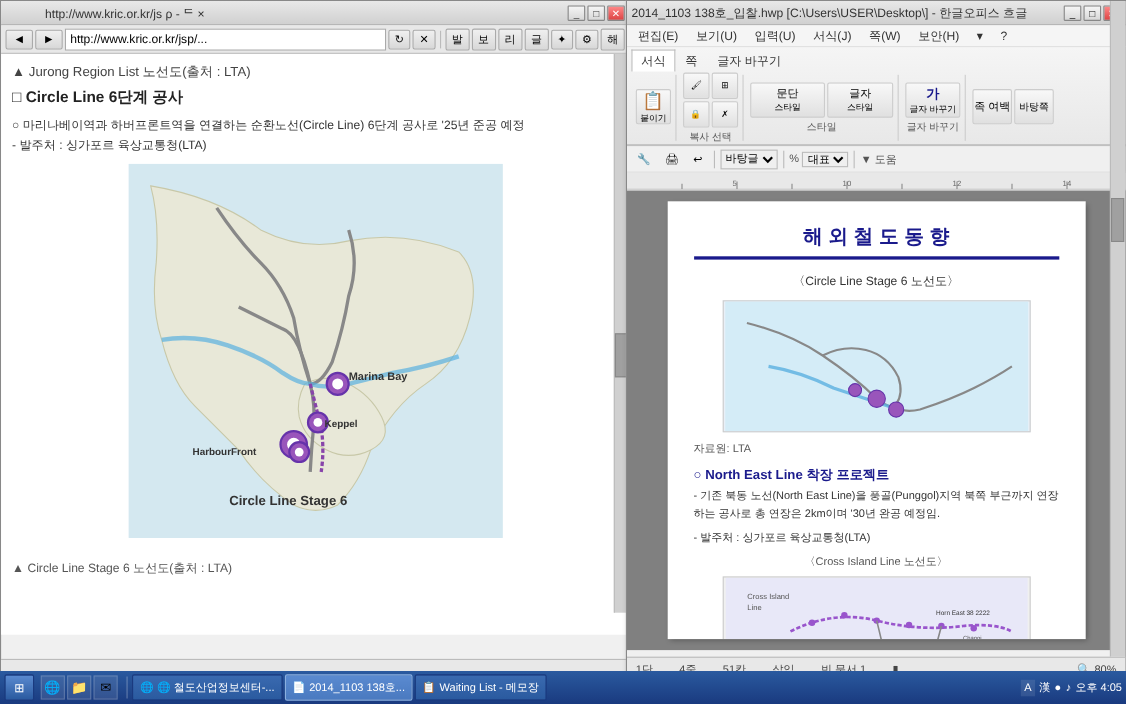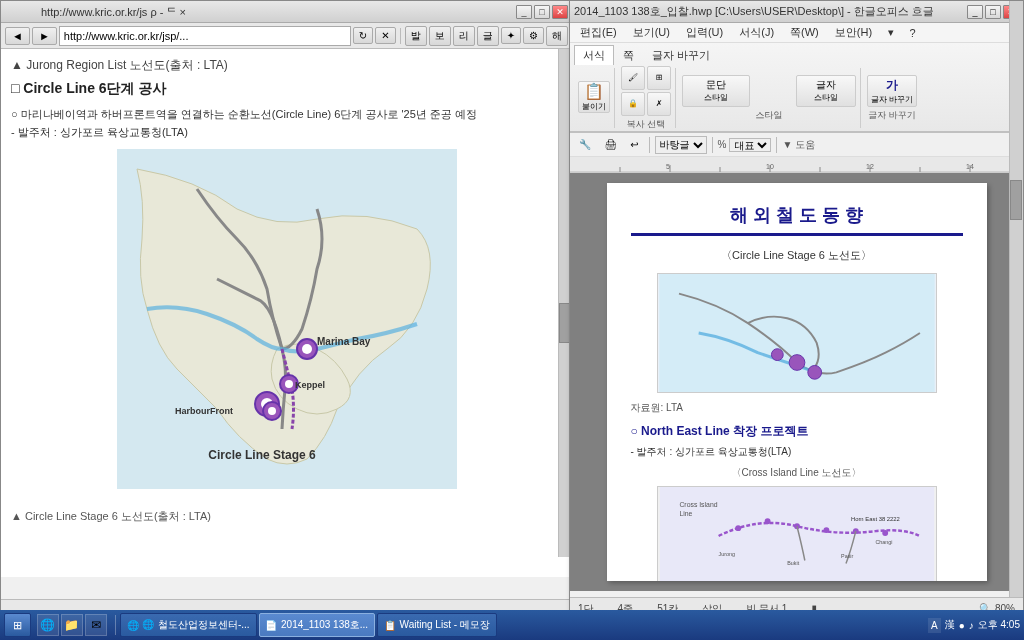--- a/index.html
+++ b/index.html
@@ -396,38 +396,48 @@
         </div>
         <div class="ribbon-label">복사 선택</div>
       </div>
 
       <div class="ribbon-group">
         <div class="ribbon-buttons">
           <div class="ribbon-btn" style="width:68px;">
             <span style="font-size:10px;">문단</span>
             <span style="font-size:8px;">스타일</span>
           </div>
-          <div class="ribbon-btn" style="width:60px;margin-left:44px;">
+          <div class="ribbon-btn" style="width:60px;">
             <span style="font-size:10px;">글자</span>
             <span style="font-size:8px;">스타일</span>
           </div>
         </div>
         <div class="ribbon-label">스타일</div>
       </div>
 
       <div class="ribbon-group">
         <div class="ribbon-buttons">
           <div class="ribbon-btn" style="width:50px;">
             <span style="font-size:12px; font-weight:bold; color:#1a1a8c;">가</span>
             <span style="font-size:8px;">글자 바꾸기</span>
           </div>
         </div>
         <div class="ribbon-label">글자 바꾸기</div>
       </div>
 
+      <div class="ribbon-group">
+        <div class="ribbon-buttons">
+          <div class="ribbon-btn" style="width:36px;">
+            <span style="font-size:10px;">족 여백</span>
+          </div>
+          <div class="ribbon-btn" style="width:36px;">
+            <span style="font-size:9px;">바탕쪽</span>
+          </div>
+        </div>
+      </div>
     </div>
   </div>
 
   <div class="hwp-toolbar2">
     <div class="toolbar2-item">🔧</div>
     <div class="toolbar2-item">🖨</div>
     <div class="toolbar2-item">↩</div>
     <div class="toolbar2-sep"></div>
     <select style="font-size:10px; height:18px; border:1px solid #bbb;">
       <option>바탕글</option>
@@ -478,20 +488,21 @@
           <circle cx="140" cy="90" r="8" fill="#9955bb" stroke="#6633aa" stroke-width="1"></circle>
           <circle cx="158" cy="100" r="7" fill="#9955bb" stroke="#6633aa" stroke-width="1"></circle>
           <circle cx="120" cy="82" r="6" fill="#9955bb" stroke="#6633aa" stroke-width="1"></circle>
         </svg>
       </div>
 
       <div class="hwp-source">자료원: LTA</div>
 
       <div class="hwp-section-title">○ North East Line 착장 프로젝트</div>
 
+      <div class="hwp-text">- 기존 북동 노선(North East Line)을 풍골(Punggol)지역 북쪽 부근까지 연장하는 공사로 총 연장은 2km이며 '30년 완공 예정임.</div>
       <div class="hwp-text">- 발주처 : 싱가포르 육상교통청(LTA)</div>
 
       <div class="hwp-map-caption">〈Cross Island Line 노선도〉</div>
 
       <div style="width:280px; height:100px; background:#f0f0f0; border:1px solid #ccc; margin:0 auto; position:relative; overflow:hidden;">
         <svg viewBox="0 0 280 100" style="width:100%;height:100%;">
           <rect width="280" height="100" fill="#e8e8f8"></rect>
           <text x="20" y="20" font-size="7" fill="#555">Cross Island</text>
           <text x="20" y="30" font-size="7" fill="#555">Line</text>
 

